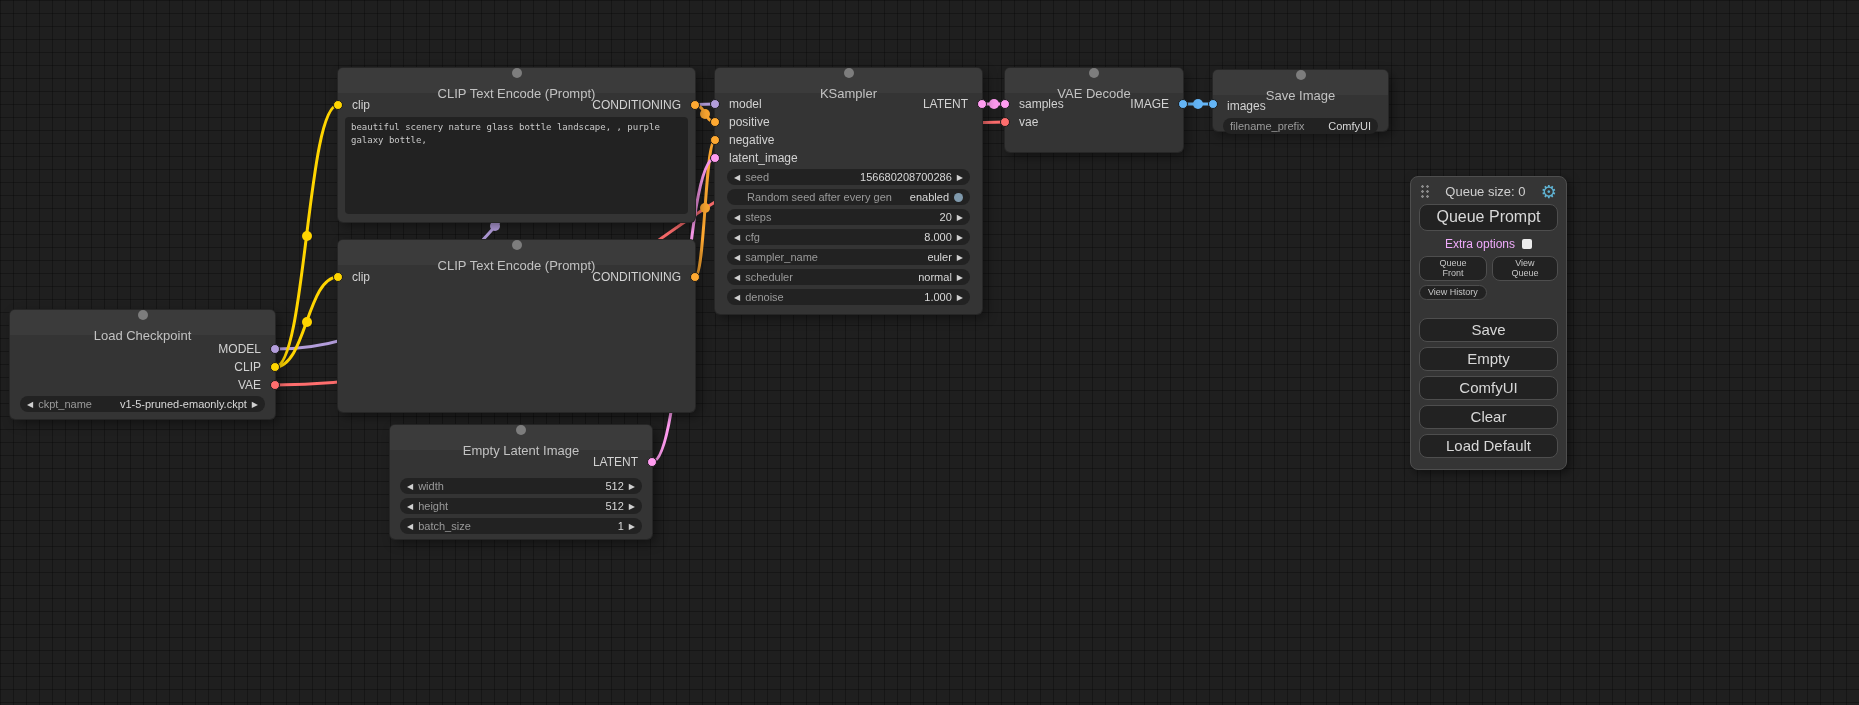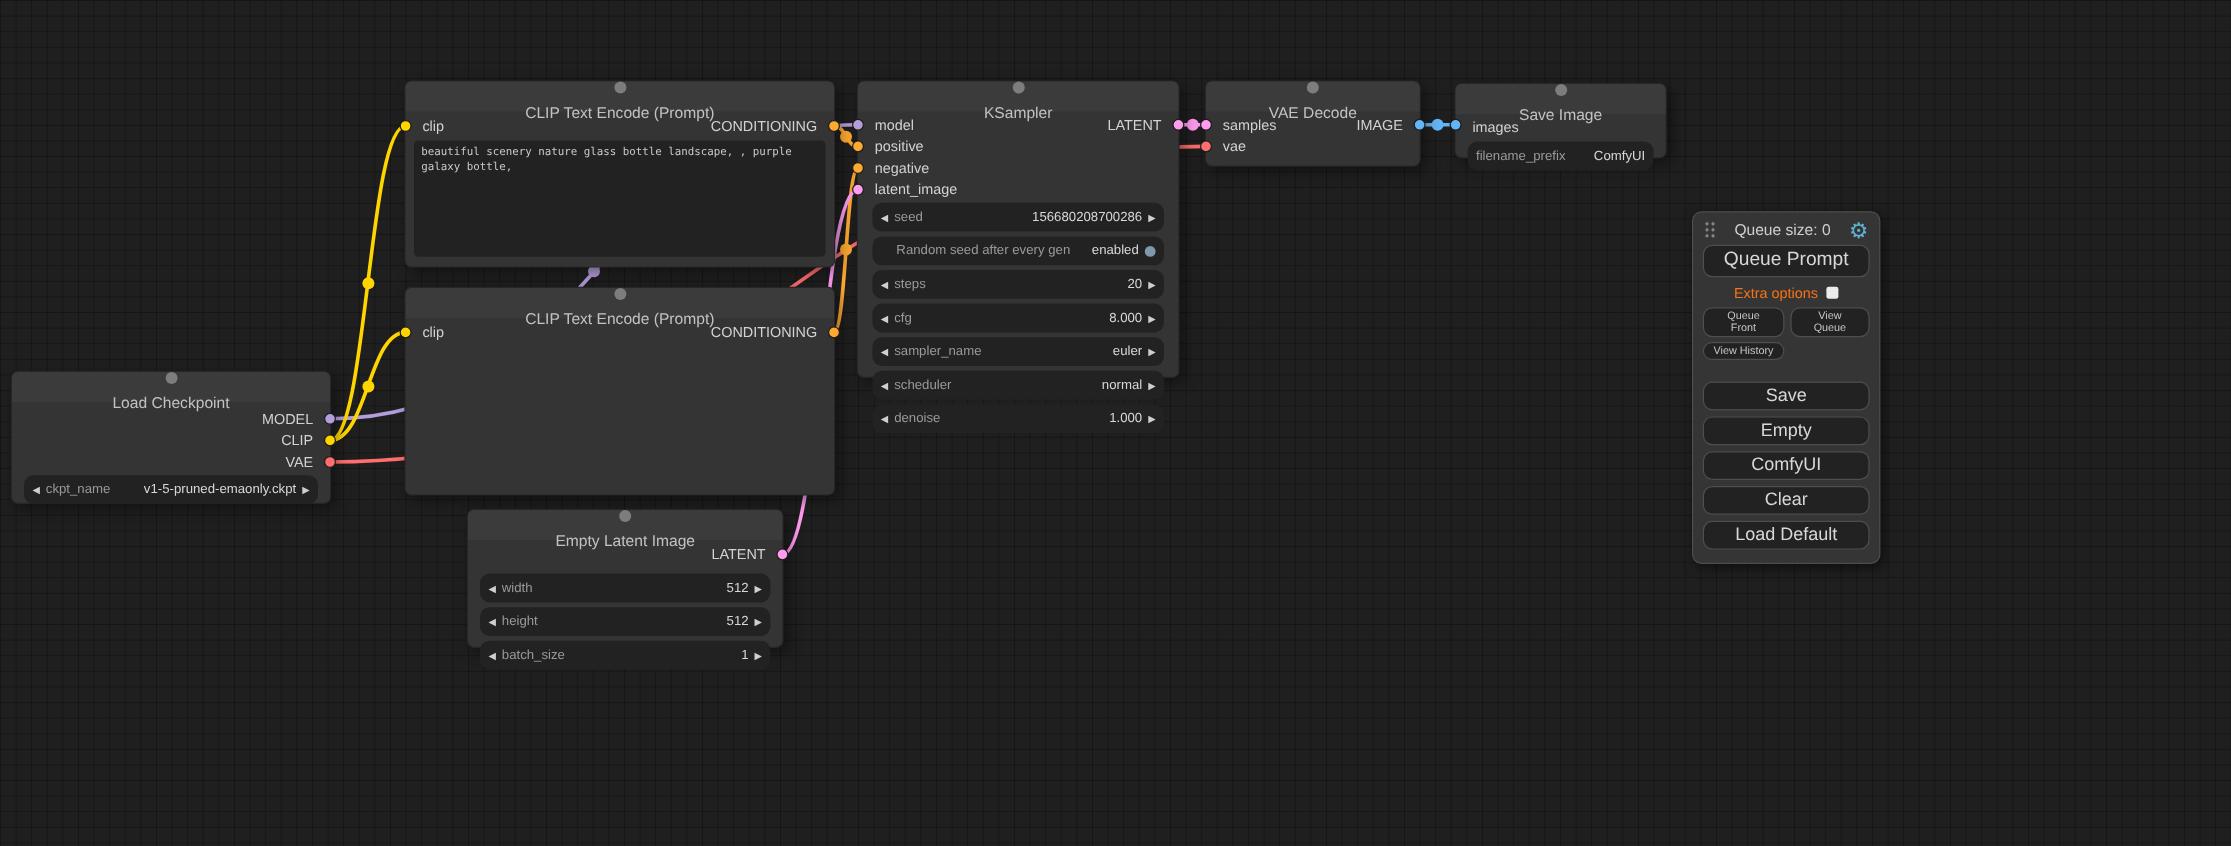--- a/index.html
+++ b/index.html
@@ -39,21 +39,21 @@
     border:1px solid #1b1b1b; z-index:3; cursor:crosshair;
   }
   .ta {
     display:block; background:#222; border:none; color:#c9c9c9;
     font-family:"DejaVu Sans Mono", monospace; font-size:9px; line-height:13px;
     border-radius:4px; padding:4px 6px; margin:0 7px; width:343px;
     resize:none; overflow:hidden;
   }
   .widget {
     height:16px; background:#222; border-radius:8px; display:flex;
-    align-items:center; font-size:11px; padding:12px 7px; gap:5px;
+    align-items:center; font-size:11px; padding:0 7px; gap:5px;
     white-space:nowrap;
   }
   .widget .arr { font-size:8px; color:#cfcfcf; cursor:pointer; }
   .widget .wl { color:#9a9a9a; flex:1; text-align:left; overflow:hidden; }
   .widget .wv { color:#d8d8d8; text-align:right; }
   .tdot { width:9px; height:9px; border-radius:50%; flex:none; }
 
   
   .menu {
     position:absolute; left:1410px; top:176px; width:157px; z-index:4;
@@ -63,21 +63,21 @@
   }
   .mhead { display:flex; align-items:center; justify-content:space-between; margin-bottom:5px; padding:0 1px; }
   .drag { width:10px; height:15px; background-image:radial-gradient(#8a8a8a 1.1px, transparent 1.5px); background-size:5px 5px; cursor:move; }
   .qsize { color:#cfcfcf; font-size:13px; }
   .gear { color:#5fb2d2; font-size:18px; line-height:14px; cursor:pointer; }
   .btn {
     display:block; width:100%; background:#222; border:1px solid #4e4e4e;
     border-radius:8px; color:#d8d8d8; font-family:inherit; cursor:pointer;
   }
   .btn.big { font-size:16px; padding:3px 0 4px; margin:1px 0 6px; }
-  .extra { display:flex; align-items:center; justify-content:center; gap:7px; font-size:12px; color:#f97316; margin:2px 0 5px; }
+  .extra { display:flex; align-items:center; justify-content:center; gap:7px; font-size:12px; color:#f0abfc; margin:2px 0 5px; }
   .cbox { width:10px; height:10px; background:#ececec; border-radius:2px; cursor:pointer; }
   .brow { display:flex; gap:5px; justify-content:flex-start; margin-bottom:4px; }
   .btn.sm { font-size:9px; padding:1px 8px 2px; width:auto; border-radius:8px; color:#c6c6c6; }
   .spacer { height:9px; }
   .btn.med { font-size:15px; padding:2px 4px 3px; margin-top:5px; }
 </style>
 </head>
 <body>
 
 <div id="canvas">
@@ -246,21 +246,21 @@
       <span class="wv">1.000</span>
       <span class="arr">▶</span>
     </div>
     <span class="port" style="left: -5px; top: 31px; background: rgb(179, 157, 219);"></span>
     <span class="port" style="left: -5px; top: 49px; background: rgb(255, 169, 49);"></span>
     <span class="port" style="left: -5px; top: 67px; background: rgb(255, 169, 49);"></span>
     <span class="port" style="left: -5px; top: 85px; background: rgb(255, 156, 240);"></span>
     <span class="port" style="right: -5px; top: 31px; background: rgb(255, 156, 240);"></span>
   </div>
 
-  <div class="node" style="left:1005px; top:68px; width:178px; height:70px;">
+  <div class="node" style="left:1005px; top:68px; width:178px; height:84px;">
     <div class="ntitle">
       <span class="cdot"></span>
       <span>VAE Decode</span>
     </div>
     <div class="slots">
       <div class="srow">
         <span>samples</span>
         <span>IMAGE</span>
       </div>
       <div class="srow">

